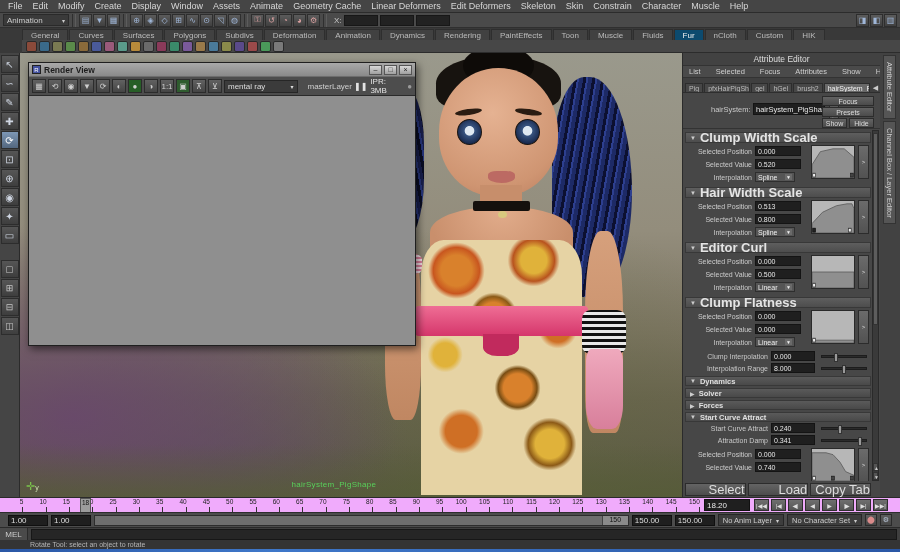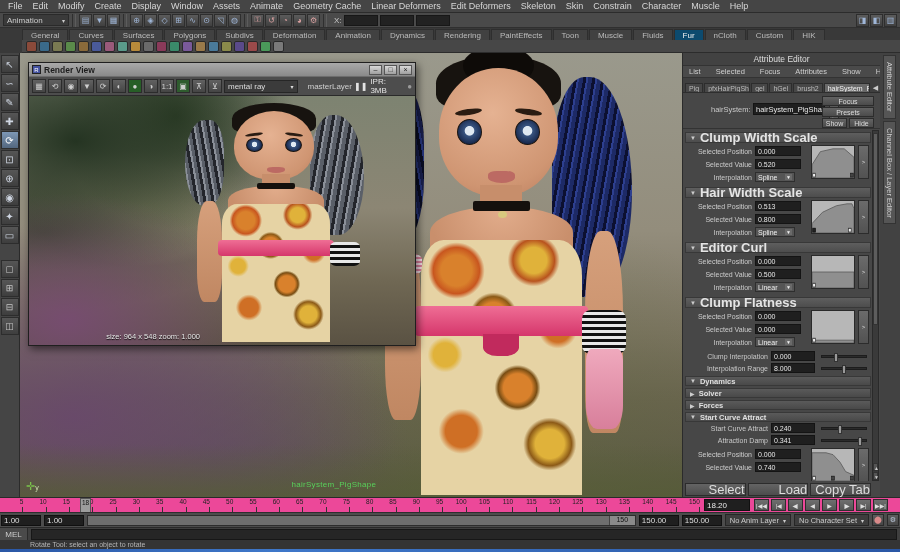--- a/index.html
+++ b/index.html
@@ -177,34 +177,34 @@
     font-size:13px; color:#ddd; text-align:right; line-height:12px; }
   .ae-sb { position:absolute; right:1px; top:77px; bottom:16px; width:7px; background:#3a3a3a; border:1px solid #2a2a2a; }
   .ae-sb .thumb { position:absolute; top:2px; left:0; width:5px; height:55%; background:#5d5d5d; border:1px solid #333; }
   .ae-sb .sarr { position:absolute; left:0; width:5px; height:8px; background:#555; font-size:5px; color:#ccc;
     text-align:center; line-height:8px; border:1px solid #333; }
   .side-tabs { position:absolute; top:53px; left:880px; width:20px; height:444px; background:#424242; }
   .vtab { writing-mode:vertical-rl; font-size:7.5px; color:#cfcfcf; background:#555; border:1px solid #333;
     padding:6px 1px; margin:2px 3px; white-space:nowrap; max-height:150px; overflow:hidden; }
 
   
-  .time-slider { position:absolute; top:497px; left:0; width:900px; height:15px; background:#ec4899;
+  .time-slider { position:absolute; top:497px; left:0; width:900px; height:15px; background:#f0abfc;
     border-top:1px solid #2a2a2a; display:flex; }
   .ticks { position:relative; width:700px; height:15px; display:flex; }
   .tick { flex:1; position:relative; font-size:6.5px; color:#222; text-align:right; }
   .tick i { position:absolute; right:0; bottom:0; width:1px; height:6px; background:#333; }
   .cframe { position:absolute; left:11.5%; top:0; width:11px; height:15px; background:#9c9c9c;
     border:1px solid #555; font-size:6.5px; color:#111; text-align:center; }
   .frame-field { width:46px; height:12px; margin:1px 4px; background:#1f1f1f; border:1px solid #101010;
     color:#e8e8e8; font-size:8px; padding:0 2px; }
   .playback { display:flex; gap:2px; align-items:center; padding-right:3px; }
   .pbtn { width:15px; height:12px; background:linear-gradient(#6f6f6f,#555); border:1px solid #2e2e2e;
     color:#e0e0e0; font-size:6px; display:flex; align-items:center; justify-content:center; white-space:nowrap; }
   .range-row { position:absolute; top:512px; left:0; width:900px; height:15px; background:#4c4c4c;
-    display:flex; align-items:center; gap:3px; padding:0 1px; border-top:1px solid #2e2e2e; }
+    display:flex; align-items:center; gap:3px; padding:0 8px; border-top:1px solid #2e2e2e; }
   .rfield { width:40px; height:11px; background:#1f1f1f; border:1px solid #101010; color:#ddd; font-size:8px; padding:0 2px; }
   .range-bar { position:relative; flex:1; height:11px; background:#6e6e6e; border:1px solid #2d2d2d; }
   .range-end { position:absolute; right:0; top:0; width:26px; height:9px; background:#8a8a8a; border-left:1px solid #444;
     font-size:7px; color:#111; text-align:center; }
   .rdd { height:12px; background:#3d3d3d; border:1px solid #262626; font-size:7.5px; color:#ccc;
     display:flex; align-items:center; padding:0 4px; gap:4px; }
   .rico { width:12px; height:12px; background:linear-gradient(#5d5d5d,#454545); border:1px solid #2a2a2a;
     font-size:7px; color:#d98a8a; display:flex; align-items:center; justify-content:center; }
 
   
@@ -507,41 +507,20 @@
     <div class="rv-dd">
       <span>mental ray</span>
         <span style="font-size:6px">▾</span>
     </div>
     <span class="rv-layer">masterLayer</span>
     <div class="rv-right">
       <span>❚❚</span>
       <span>IPR: 3MB</span>
       <span style="color:#9a9a9a">●</span>
     </div>
-  </div>
-  <div class="rv-img">
-    <div class="char" style="left:40%;top:3%;width:52%;height:96%">
-      <div class="pig-l" style="background:repeating-linear-gradient(80deg,#5a5f68 0 3px,#23252b 3px 6px,#8a8f98 6px 8px)"></div>
-      <div class="pig-r" style="background:repeating-linear-gradient(100deg,#5a5f68 0 4px,#23252b 4px 7px,#8a8f98 7px 9px)"></div>
-      <div class="hairtop"></div>
-      <div class="head"></div>
-      <div class="brow lb"></div>
-      <div class="brow rb"></div>
-      <div class="eye le"></div>
-      <div class="eye re"></div>
-      <div class="lips"></div>
-      <div class="neck"></div>
-      <div class="arm-l"></div>
-      <div class="chest"></div>
-      <div class="choker"></div>
-      <div class="dress"></div>
-      <div class="sash"></div>
-      <div class="band-r"></div>
-    </div>
-    <span class="rv-status">size: 964 x 548    zoom: 1.000</span>
   </div>
 </div>
 
 <div class="ae">
   <div class="ae-head">Attribute Editor</div>
   <div class="ae-menus">
 
   <span>List</span>
       <span>Selected</span>
       <span>Focus</span>

